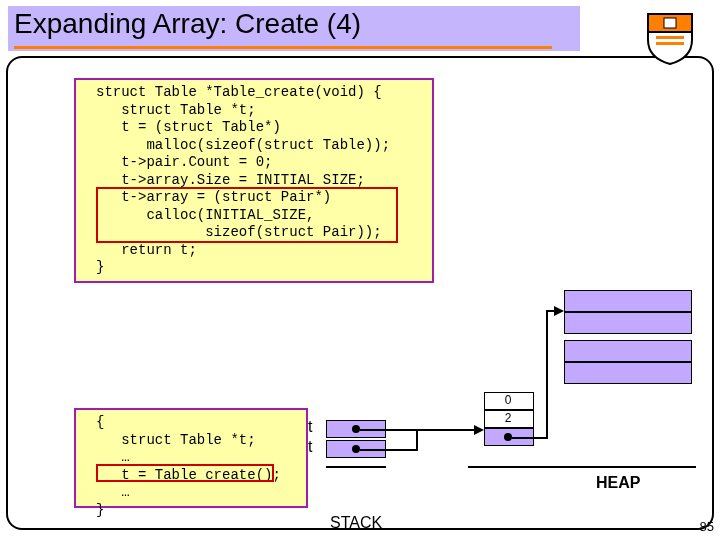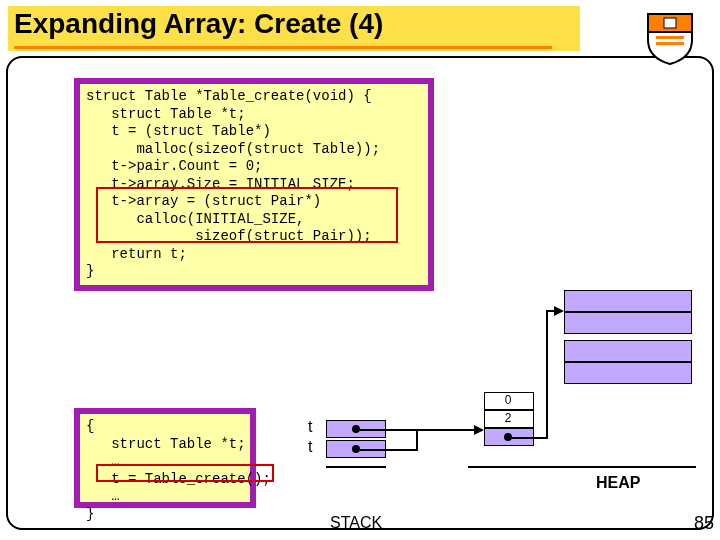--- a/index.html
+++ b/index.html
@@ -15,52 +15,52 @@
   .slide-border {
     position: absolute;
     left: 6px; right: 6px; top: 56px; bottom: 10px;
     border: 2px solid #000;
     border-radius: 16px;
   }
   .title-wrap {
     position: absolute;
     left: 8px; top: 6px;
     width: 560px;
-    background: #fde047;
+    background: #c4b5fd;
     padding: 2px 6px 2px 6px;
     z-index: 5;
     font-size: 28px;
-    font-weight: bold;
+    font-weight: normal;
     color: #000;
   }
   .title-line {
     height: 3px;
     background: #ff7f00;
     margin-top: 6px;
     width: 96%;
   }
   .shield {
     position: absolute;
     right: 22px; top: 10px;
     width: 56px; height: 56px;
     z-index: 6;
   }
   .code-box {
     position: absolute;
     font-family: "Courier New", monospace;
     font-size: 14px;
     line-height: 1.25;
     background: #ffffa8;
-    border: 6px solid #a21caf;
-    padding: 4px 6px;
+    border: 2px solid #a21caf;
+    padding: 4px 20px;
     white-space: pre;
     box-sizing: border-box;
   }
   #code1 { left: 74px; top: 78px; width: 360px; }
-  #code2 { left: 74px; top: 408px; width: 182px; height:100px; }
+  #code2 { left: 74px; top: 408px; width: 234px; height:100px; }
   .hl-red {
     border: 2px solid #c00;
     position: absolute;
     background: transparent;
     box-sizing: border-box;
   }
   
   .diag {
     position: absolute;
     left: 300px; top: 270px;
@@ -98,21 +98,21 @@
   .arrowhead {
     position: absolute;
     width: 0; height: 0;
     border-top: 5px solid transparent;
     border-bottom: 5px solid transparent;
     border-left: 10px solid #000;
   }
   .page-num {
     position: absolute;
     right: 6px; bottom: 6px;
-    font-size: 18px;
+    font-size: 13px;
     color: #000;
   }
 </style>
 </head>
 <body>
 
 <div class="title-wrap">
   <span>Expanding Array: Create (4)</span>
   <div class="title-line"></div>
 </div>

